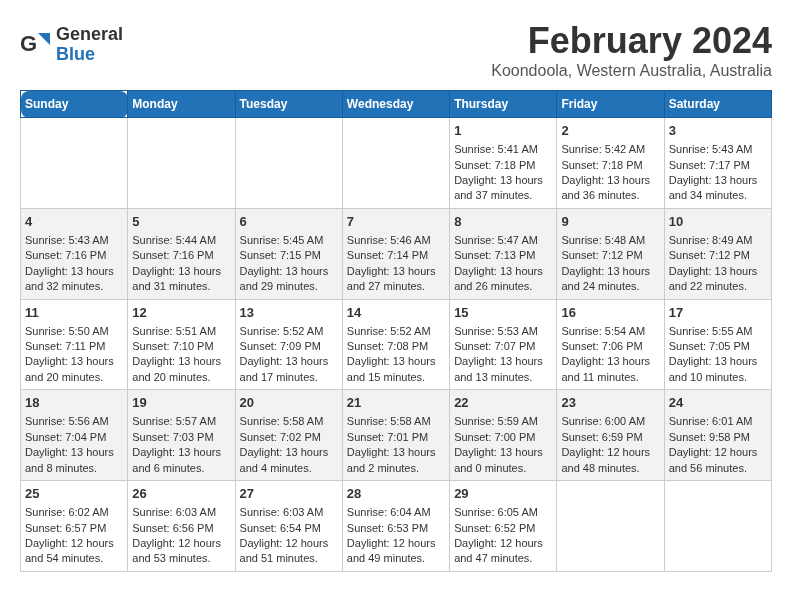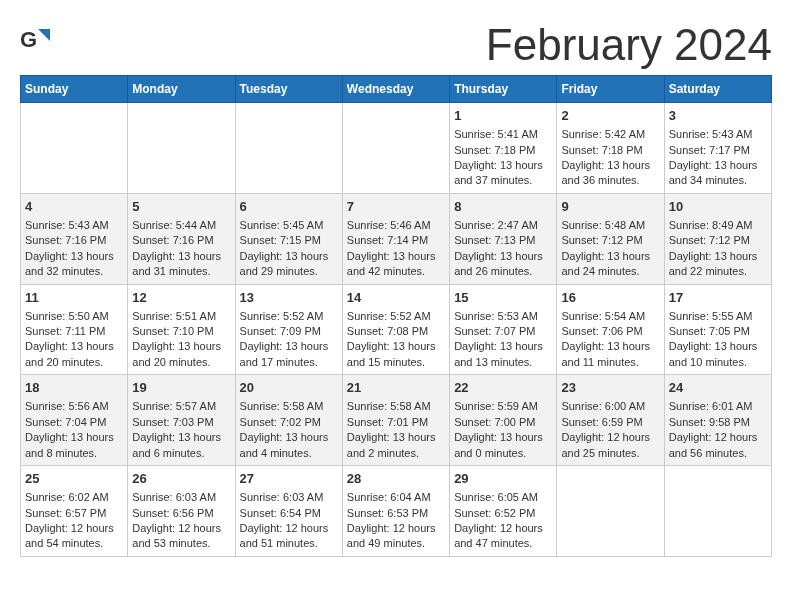--- a/index.html
+++ b/index.html
@@ -26,22 +26,22 @@
       line-height: 1.1;
     }
     .logo-general { color: #333; }
     .logo-blue { color: #2272b8; }
     .logo-icon {
       width: 32px;
       height: 32px;
       margin-right: 4px;
     }
     .month-title {
-      font-size: 44px;
-      font-weight: normal;
+      font-size: 36px;
+      font-weight: bold;
       color: #333;
     }
     .location-title {
       font-size: 16px;
       color: #555;
       margin-bottom: 10px;
     }
     .clearfix::after { content: ''; display: table; clear: both; }
     table {
       width: 100%;
@@ -68,34 +68,39 @@
     }
     .day-num {
       font-weight: bold;
       font-size: 13px;
       display: block;
       margin-bottom: 2px;
     }
     .empty { background: #f9f9f9; }
     tr:nth-child(even) td { background-color: #f2f2f2; }
     tr:nth-child(odd) td { background-color: #fff; }
-    thead tr th:first-child { border-radius: 0; }
+    thead tr th:first-child { border-radius: 8px; }
   </style>
 </head>
 <body>
 
 <div class="clearfix">
   <div class="logo">
     <svg class="logo-icon" viewBox="0 0 32 32">
       <text x="0" y="22" font-size="22" font-weight="bold" fill="#333">G</text>
       <polygon points="18,4 30,4 30,16" fill="#2272b8"></polygon>
     </svg>
+    <div class="logo-text">
+      <span class="logo-general">General</span><br>
+      <span class="logo-blue">Blue</span>
+    </div>
   </div>
   <div class="header">
     <div class="month-title">February 2024</div>
+    <div class="location-title">Koondoola, Western Australia, Australia</div>
   </div>
 </div>
 
 <table>
   <thead>
     <tr>
     <th>Sunday</th>
         <th>Monday</th>
         <th>Tuesday</th>
         <th>Wednesday</th>
@@ -152,25 +157,25 @@
           <div>Sunrise: 5:45 AM</div>
           <div>Sunset: 7:15 PM</div>
           <div>Daylight: 13 hours</div>
           <div>and 29 minutes.</div>
         </td>
         <td>
           <span class="day-num">7</span>
           <div>Sunrise: 5:46 AM</div>
           <div>Sunset: 7:14 PM</div>
           <div>Daylight: 13 hours</div>
-          <div>and 42 minutes.</div>
+          <div>and 27 minutes.</div>
         </td>
         <td>
           <span class="day-num">8</span>
-          <div>Sunrise: 2:47 AM</div>
+          <div>Sunrise: 5:47 AM</div>
           <div>Sunset: 7:13 PM</div>
           <div>Daylight: 13 hours</div>
           <div>and 26 minutes.</div>
         </td>
         <td>
           <span class="day-num">9</span>
           <div>Sunrise: 5:48 AM</div>
           <div>Sunset: 7:12 PM</div>
           <div>Daylight: 13 hours</div>
           <div>and 24 minutes.</div>
@@ -268,21 +273,21 @@
           <div>Sunrise: 5:59 AM</div>
           <div>Sunset: 7:00 PM</div>
           <div>Daylight: 13 hours</div>
           <div>and 0 minutes.</div>
         </td>
         <td>
           <span class="day-num">23</span>
           <div>Sunrise: 6:00 AM</div>
           <div>Sunset: 6:59 PM</div>
           <div>Daylight: 12 hours</div>
-          <div>and 25 minutes.</div>
+          <div>and 48 minutes.</div>
         </td>
         <td>
           <span class="day-num">24</span>
           <div>Sunrise: 6:01 AM</div>
           <div>Sunset: 9:58 PM</div>
           <div>Daylight: 12 hours</div>
           <div>and 56 minutes.</div>
         </td>
       </tr>
       <tr>

